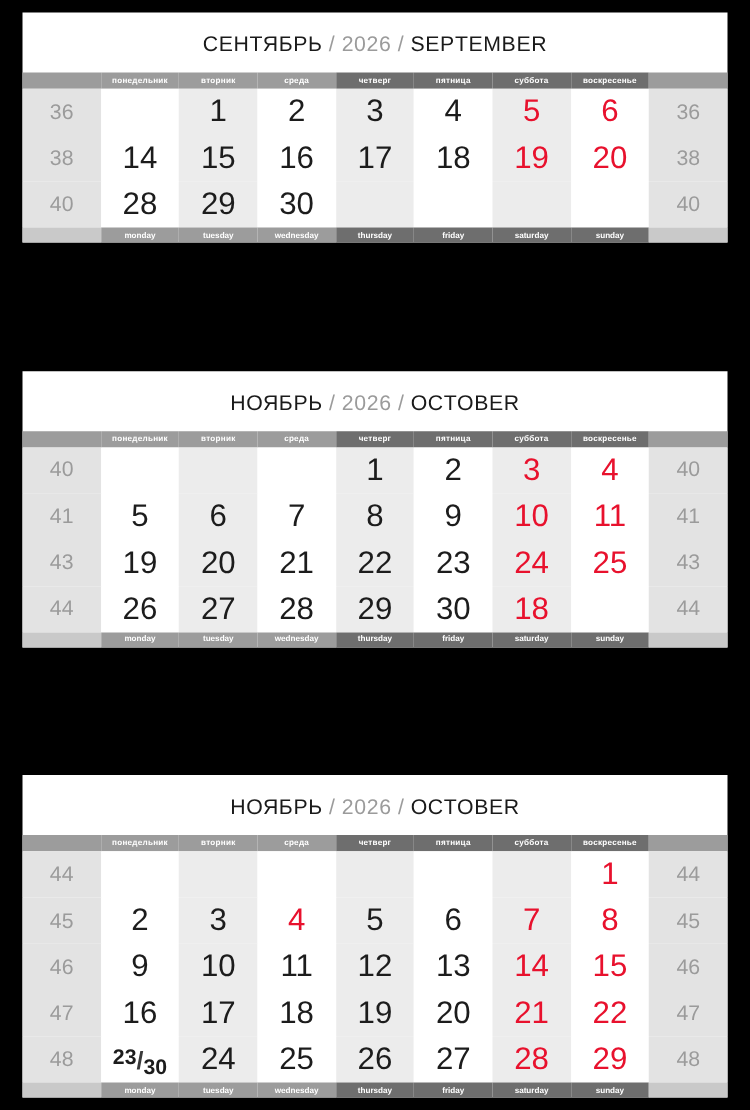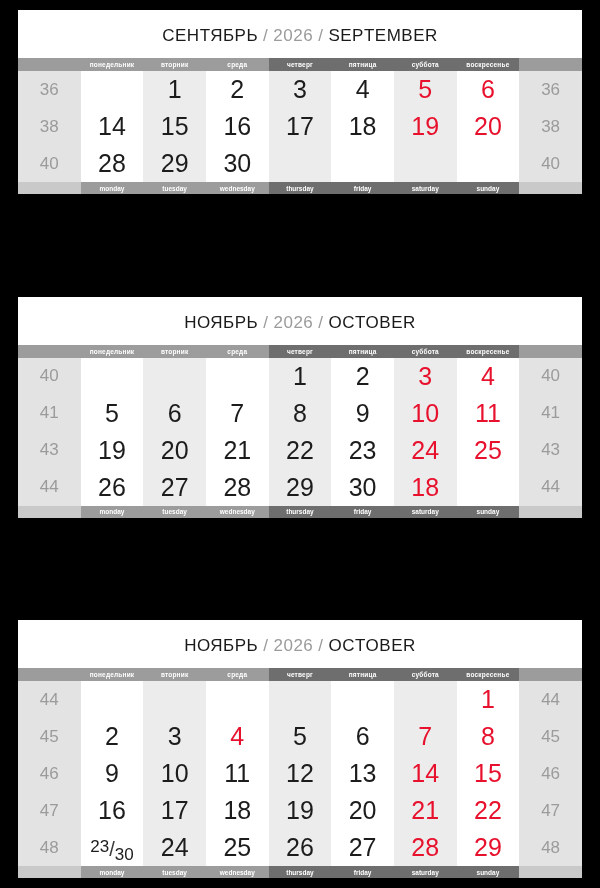--- a/index.html
+++ b/index.html
@@ -123,20 +123,21 @@
   }
   .cal td.empty.shade {
     background: #ececec;
   }
   .frac {
     display: inline-block;
     font-size: 17px;
     line-height: 1;
     position: relative;
     white-space: nowrap;
+    font-weight: bold;
   }
   .frac .num { font-size: 17px; position: relative; top: -4px; }
   .frac .sl { font-size: 20px; color: #3a3a3a; }
   .frac .den { font-size: 17px; position: relative; top: 4px; }
 </style>
 </head>
 <body>
 
 <div class="page">
 

